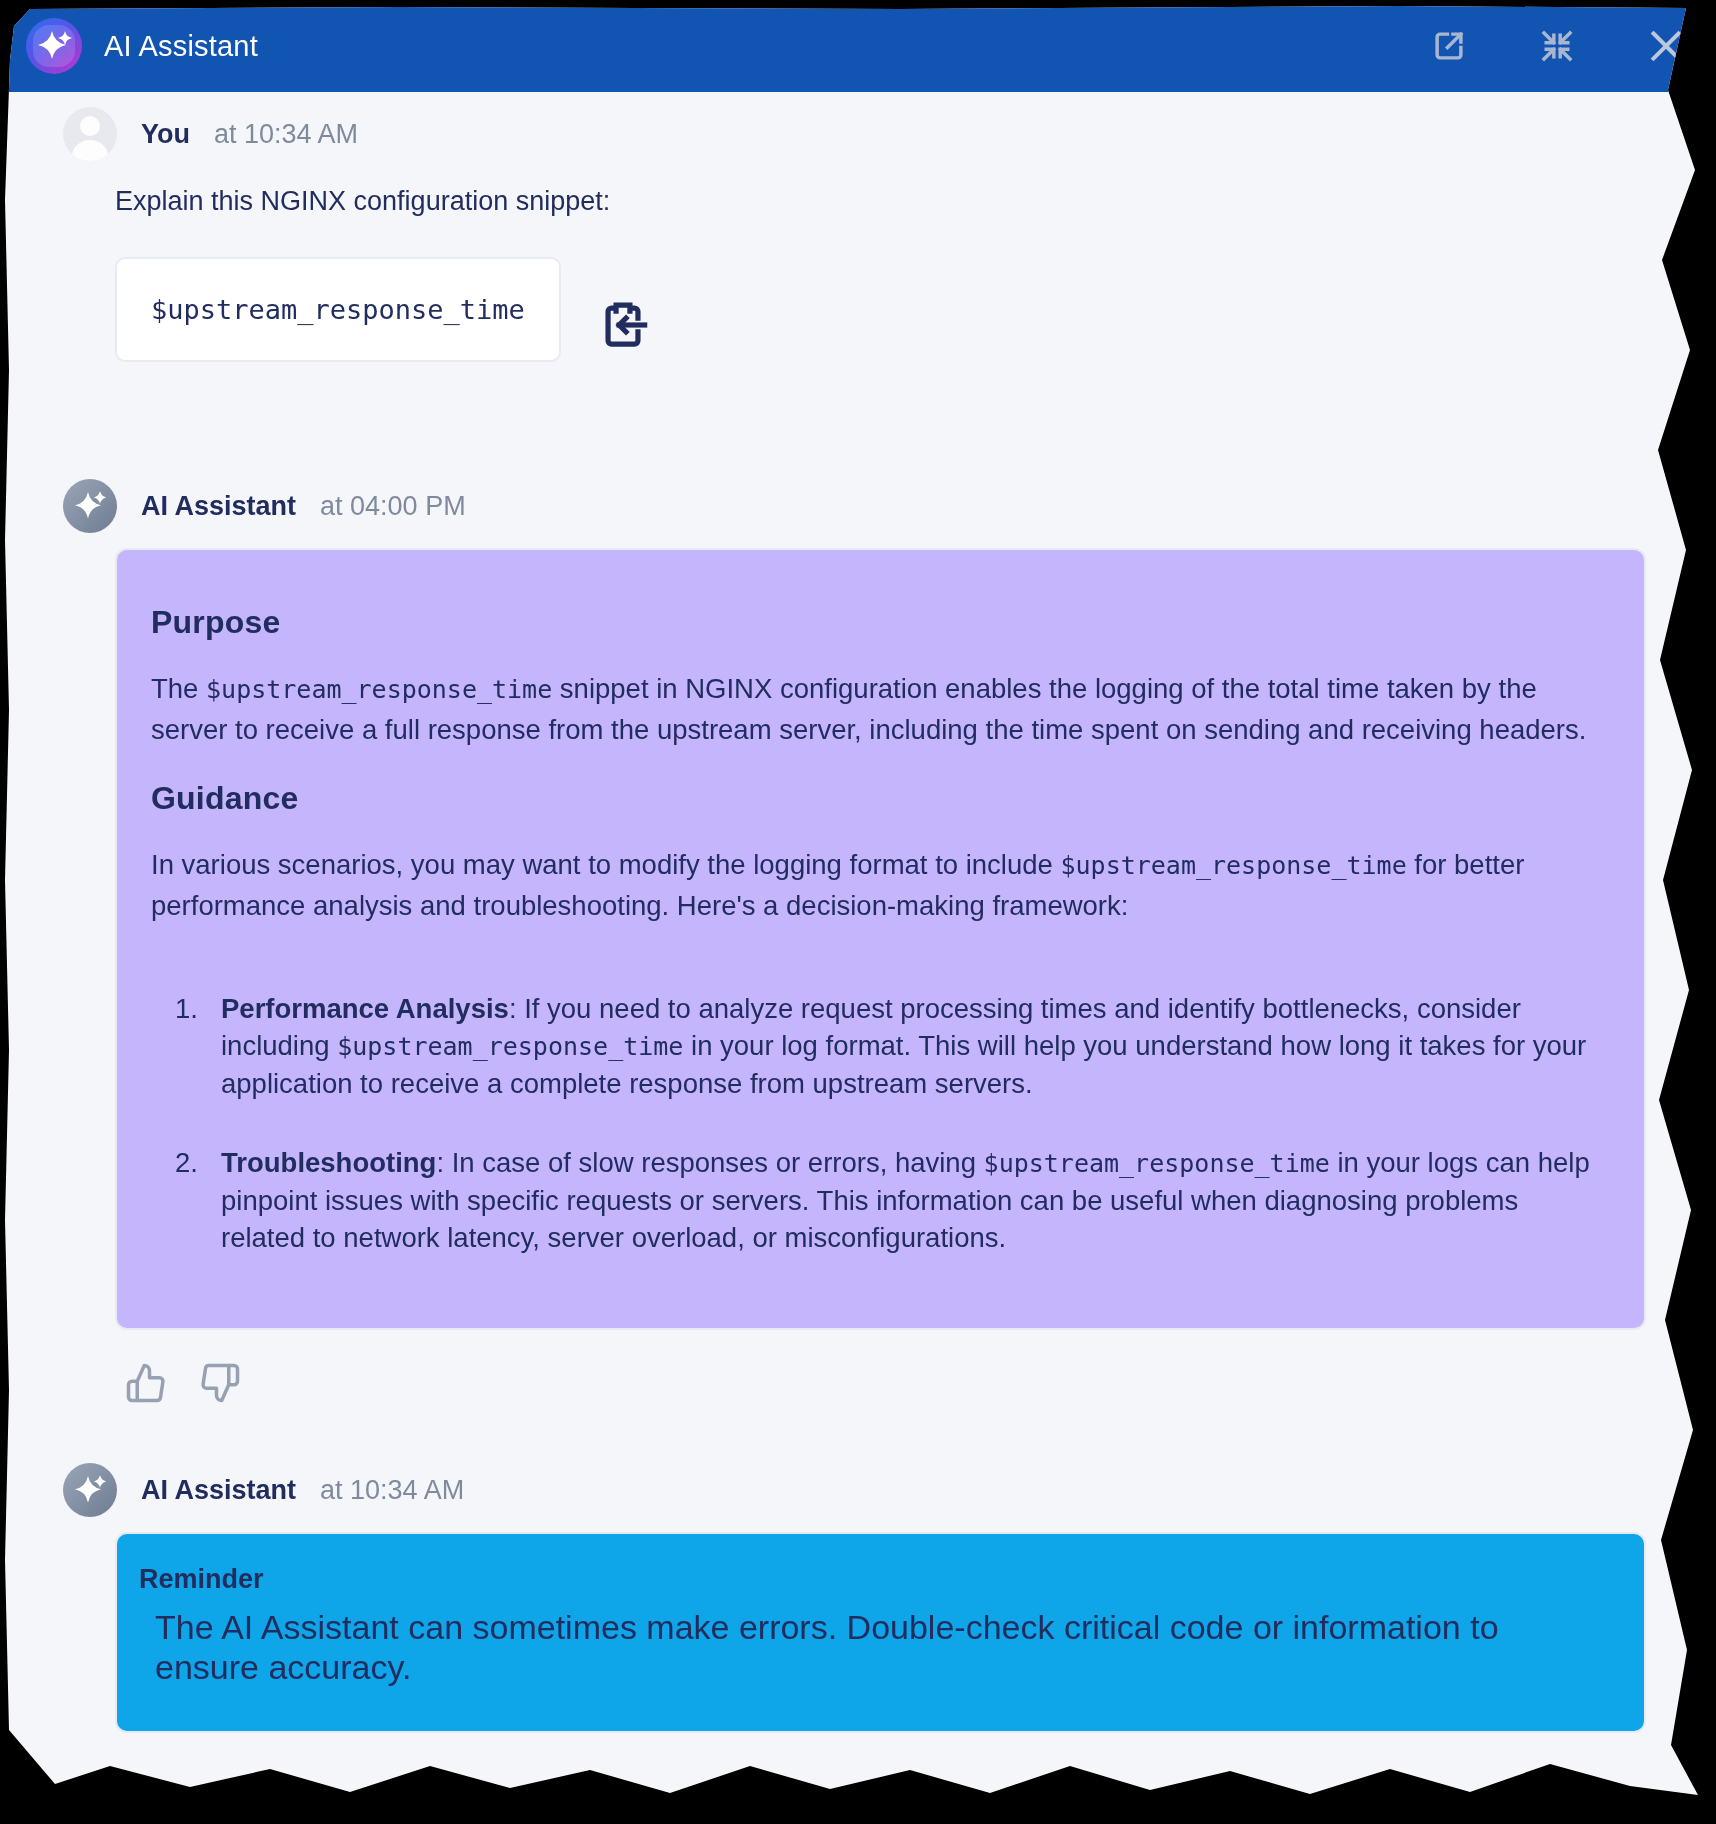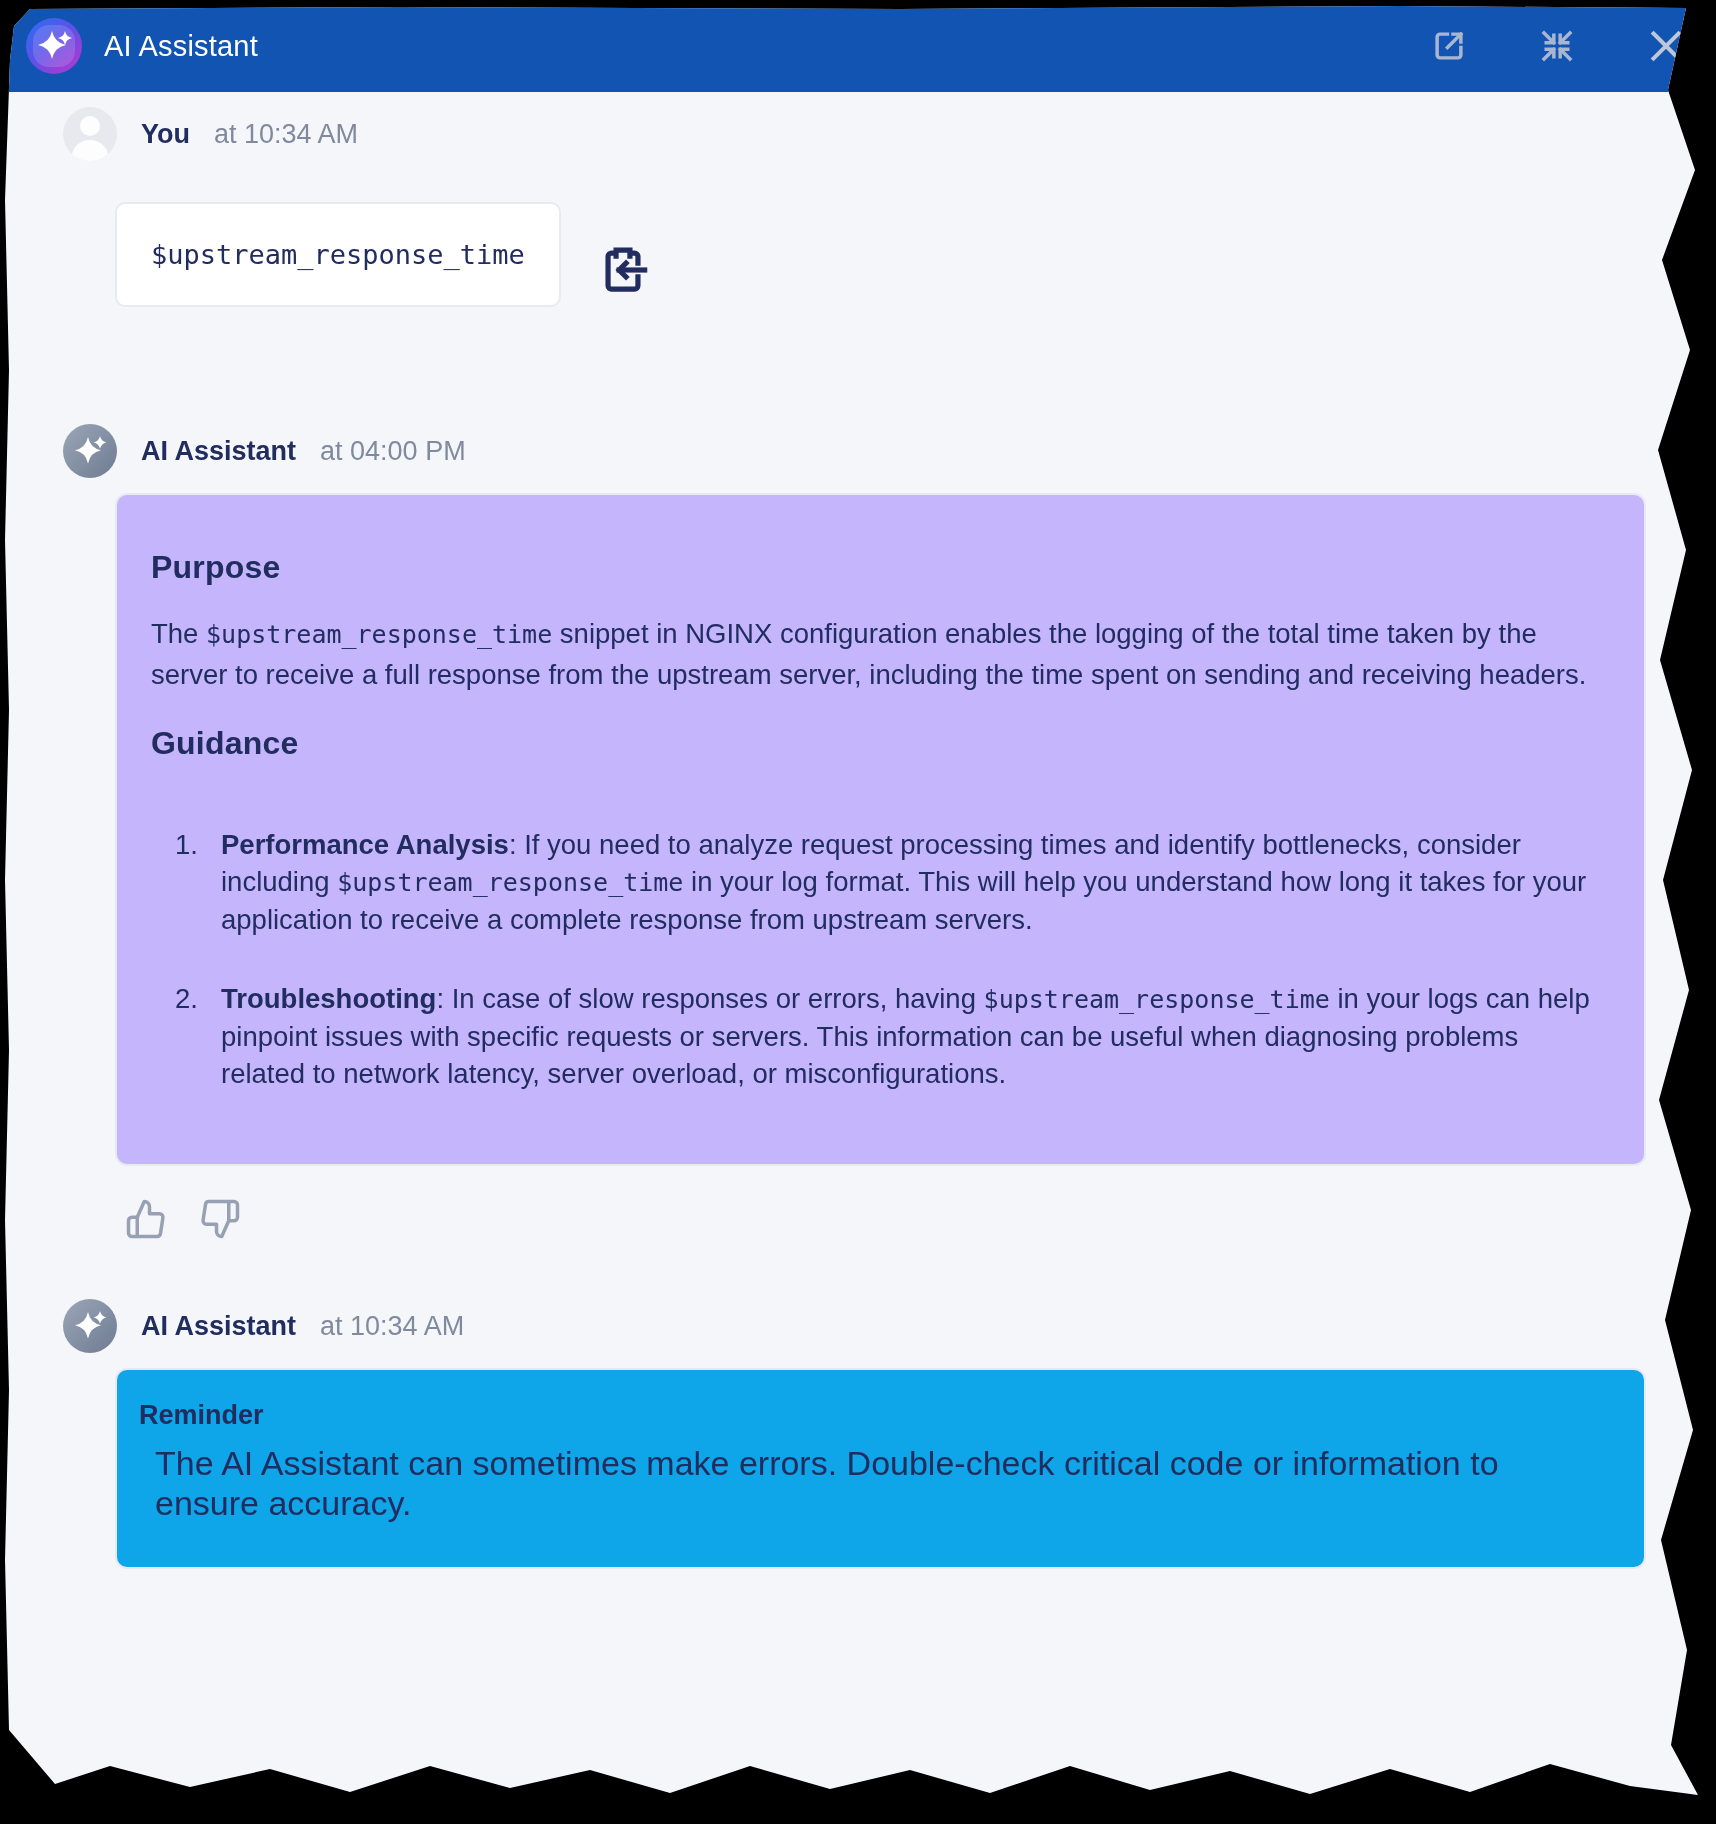--- a/index.html
+++ b/index.html
@@ -108,20 +108,21 @@
 
   <div class="chat">
 
     <div class="msg">
       <div class="msg-head">
         <div class="avatar user"></div>
         <span class="author">You</span>
         <span class="stamp">at 10:34 AM</span>
       </div>
       <div class="msg-body">
+        <div class="prompt">Explain this NGINX configuration snippet:</div>
         <div class="code-row">
           <div class="code-box">$upstream_response_time</div>
           <button class="paste-btn" title="Copy to clipboard">
             <svg viewBox="0 0 24 24" width="52" height="52" stroke-linecap="square" stroke-linejoin="miter">
               <path d="M8.5 4.2H6.7A1.6 1.6 0 0 0 5.1 5.8v13.4a1.6 1.6 0 0 0 1.6 1.6h10.6a1.6 1.6 0 0 0 1.6-1.6V15.2"></path>
               <path d="M18.9 8.8V5.8a1.6 1.6 0 0 0-1.6-1.6h-1.8"></path>
               <path d="M8.8 5.6V2.8h6.4v2.8"></path>
               <path d="M22 12H10.2"></path>
               <path d="M13.4 8.8 10.2 12l3.2 3.2"></path>
             </svg>
@@ -140,20 +141,21 @@
         </div>
         <span class="author">AI Assistant</span>
         <span class="stamp">at 04:00 PM</span>
       </div>
 
       <div class="card">
         <h2>Purpose</h2>
         <p><span>The </span><code class="inline">$upstream_response_time</code><span> snippet in NGINX configuration enables the logging of the total time taken by the server to receive a full response from the upstream server, including the time spent on sending and receiving headers.</span></p>
 
         <h2>Guidance</h2>
+        <p><span>In various scenarios, you may want to modify the logging format to include </span><code class="inline">$upstream_response_time</code><span> for better performance analysis and troubleshooting. Here's a decision-making framework:</span></p>
 
         <div class="olist">
           <div class="item">
             <span class="num">1.</span>
             <span class="itext"><b>Performance Analysis</b><span>: If you need to analyze request processing times and identify bottlenecks, consider including </span><code class="inline">$upstream_response_time</code><span> in your log format. This will help you understand how long it takes for your application to receive a complete response from upstream servers.</span></span>
           </div>
           <div class="item">
             <span class="num">2.</span>
             <span class="itext"><b>Troubleshooting</b><span>: In case of slow responses or errors, having </span><code class="inline">$upstream_response_time</code><span> in your logs can help pinpoint issues with specific requests or servers. This information can be useful when diagnosing problems related to network latency, server overload, or misconfigurations.</span></span>
           </div>

